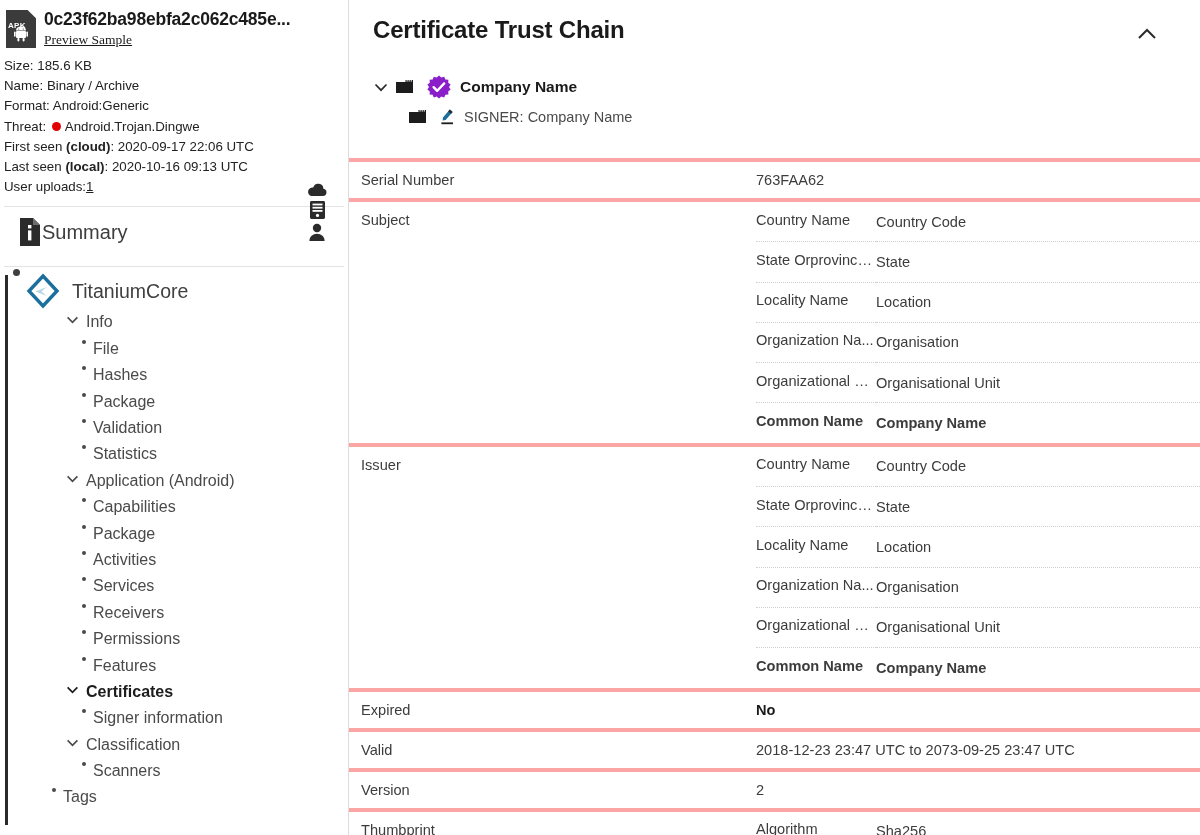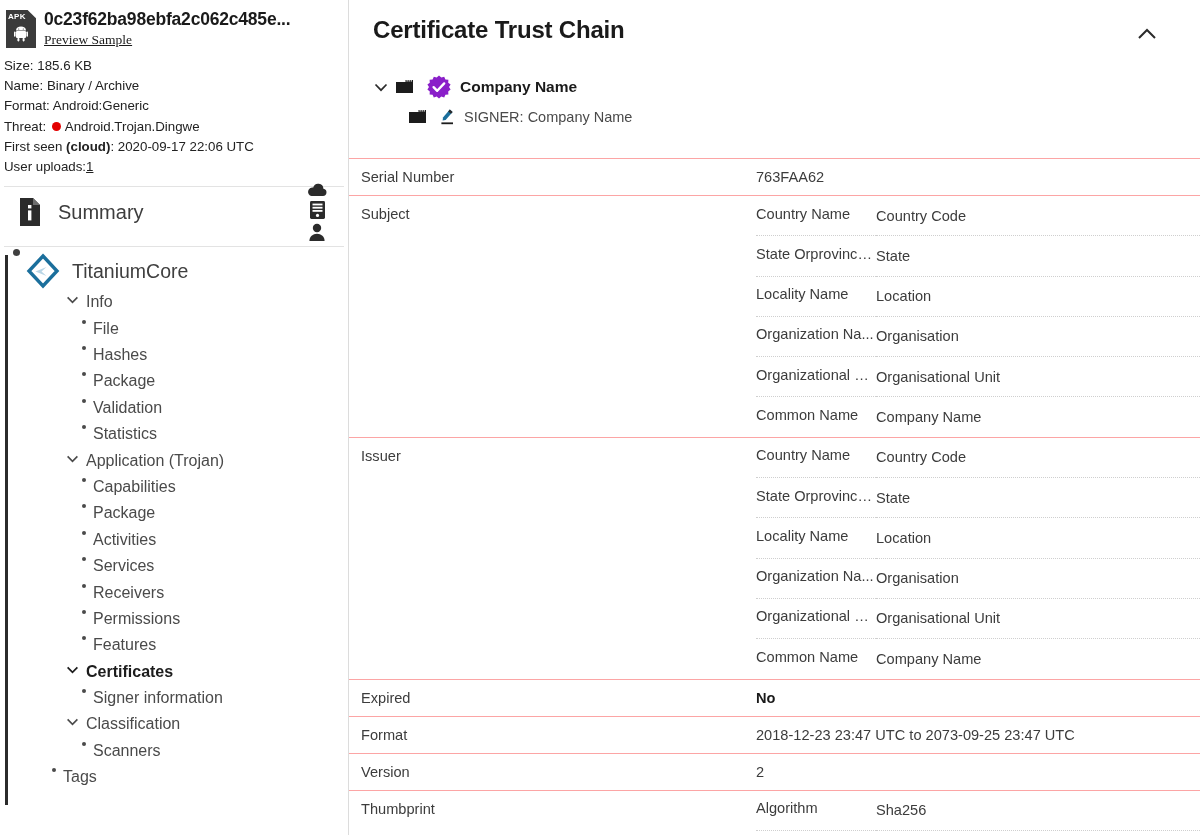--- a/index.html
+++ b/index.html
@@ -22,21 +22,21 @@
   }
 
   .file-head { display: flex; padding: 8px 0 0 4px; }
   .apk-icon { width: 34px; height: 40px; position: relative; flex: 0 0 34px; margin-top: 2px; }
   .apk-icon .sheet {
     position: absolute; left: 2px; top: 0; width: 30px; height: 38px;
     background: #3b3b3b;
     clip-path: polygon(0 0, 72% 0, 100% 22%, 100% 100%, 0 100%);
   }
   .apk-icon .apklabel {
-    position: absolute; left: 4px; top: 2px;
+    position: absolute; left: 4px; top: 11px;
     font-size: 8px; font-weight: bold; color: #fff;
     letter-spacing: .3px;
   }
   .apk-icon .bot {
     position: absolute; left: 10px; top: 16px; width: 14px; height: 16px;
   }
   .file-titles { padding-left: 6px; min-width: 0; flex: 1; }
   .file-name {
     font-size: 17.5px; color: #1a1a1a; letter-spacing: -.2px;
     white-space: nowrap; overflow: hidden; line-height: 22px; font-weight: bold;
@@ -56,21 +56,21 @@
   .uploads-link { text-decoration: underline; cursor: pointer; color: #222; }
 
   .side-icons {
     position: absolute; right: 21px; top: 133px;
     display: flex; flex-direction: column; align-items: center; gap: 3px;
   }
 
   .divider { height: 1px; background: #e3e3e3; margin: 9px 4px 0 4px; }
 
   .summary-row {
-    display: flex; align-items: center; gap: 16px;
+    display: flex; align-items: center; gap: 0;
     padding: 10px 0 10px 18px; cursor: pointer; text-align: center;
   }
   .summary-label { font-size: 20px; color: #3d3d3d; font-weight: 400; }
 
   .tree-wrap { position: relative; padding-left: 6px; }
   .tree-bar { position: absolute; left: 5px; top: 8px; bottom: -10px; width: 3px; background: #2b2b2b; }
   .tree-dot { position: absolute; left: 13px; top: 2px; width: 7px; height: 7px; border-radius: 50%; background: #3f3f3f; }
 
   .root-row { display: flex; align-items: center; gap: 12px; padding: 6px 0 4px 20px; cursor: pointer; }
   .root-label { font-size: 19.5px; color: #3f3f3f; }
@@ -99,37 +99,37 @@
   .folder { width: 17px; height: 14px; margin-right: 14px; flex: 0 0 17px; }
   .cert-badge { width: 24px; height: 24px; margin-right: 9px; flex: 0 0 24px; }
   .pen { width: 15px; height: 16px; margin-right: 9px; flex: 0 0 15px; }
   .chain-label { font-size: 15.5px; font-weight: bold; color: #1a1a1a; }
   .chain-label.sub { font-weight: normal; font-size: 14.5px; color: #4a4a4a; }
 
   table.details { width: 100%; border-collapse: collapse; margin-top: 26px; table-layout: fixed; }
   table.details td { vertical-align: top; }
   .k-col { width: 407px; padding-left: 12px; }
   .sec {
-    border-top: 1px solid #fca5a5;
+    border-top: 4px solid #fca5a5;
   }
   .sec-key {
     font-size: 14.6px; color: #3c3c3c; padding: 10px 0 10px 12px;
   }
   .sec-val { font-size: 14.6px; color: #3c3c3c; padding: 10px 0 10px 0; }
   .sec-val.bold { font-weight: bold; color: #1a1a1a; }
 
   table.sub { width: 100%; border-collapse: collapse; table-layout: fixed; }
   table.sub td {
     font-size: 14.6px; color: #3c3c3c;
     padding: 9.5px 0 9.3px 0;
     border-bottom: 1px dotted #cfcfcf;
     vertical-align: top;
     overflow: hidden; white-space: nowrap; text-overflow: ellipsis;
   }
-  table.sub tr:last-child td { border-bottom: none; }
+  table.sub tr:last-child td { border-bottom: none; font-weight: bold; }
   table.sub td.sk { width: 120px; }
   table.sub td.sv { white-space: normal; line-height: 20.5px; }
 </style>
 </head>
 <body>
 
 <div class="app">
 
   <aside class="sidebar">
 
@@ -170,20 +170,25 @@
       <div class="meta-row">
         <span>Threat:</span>
         <span class="threat-dot"></span><span>Android.Trojan.Dingwe</span>
       </div>
       <div class="meta-row">
         <span>First seen</span>
         <b>(cloud)</b><span>:</span>
         <span>2020-09-17 22:06 UTC</span>
       </div>
       <div class="meta-row">
+        <span>Last seen</span>
+        <b>(local)</b><span>:</span>
+        <span>2020-10-16 09:13 UTC</span>
+      </div>
+      <div class="meta-row">
         <span>User uploads:</span><a class="uploads-link">1</a>
       </div>
 
       <div class="side-icons">
         <svg width="20" height="14" viewBox="0 0 20 14">
           <path d="M4.5 13h11.5a3.6 3.6 0 0 0 .4-7.16A5.2 5.2 0 0 0 6.2 4.6 4.2 4.2 0 0 0 4.5 13z" fill="#2b2b2b"></path>
         </svg>
         <svg width="17" height="20" viewBox="0 0 17 20">
           <rect x="1" y="1" width="15" height="18" rx="1.4" fill="#2b2b2b"></rect>
           <rect x="3.5" y="3.6" width="10" height="1.8" fill="#ffffff"></rect>
@@ -248,21 +253,21 @@
         </div>
       <div class="node lvl2">
           <span class="bullet"></span>
           <span>Statistics</span>
         </div>
 
       <div class="node lvl1b">
         <svg class="chev" viewBox="0 0 12 12">
             <path d="M1.5 4 L6 8.6 L10.5 4" fill="none" stroke="#4a4a4a" stroke-width="1.5"></path>
           </svg>
-        <span>Application (Trojan)</span>
+        <span>Application (Android)</span>
       </div>
       <div class="node lvl2">
           <span class="bullet"></span>
           <span>Capabilities</span>
         </div>
       <div class="node lvl2">
           <span class="bullet"></span>
           <span>Package</span>
         </div>
       <div class="node lvl2">
@@ -433,21 +438,21 @@
             </tbody>
               </table>
           </td>
         </tr>
 
         <tr class="sec">
           <td class="k-col sec-key">Expired</td>
           <td class="sec-val bold">No</td>
         </tr>
         <tr class="sec">
-          <td class="k-col sec-key">Format</td>
+          <td class="k-col sec-key">Valid</td>
           <td class="sec-val">2018-12-23 23:47 UTC to 2073-09-25 23:47 UTC</td>
         </tr>
         <tr class="sec">
           <td class="k-col sec-key">Version</td>
           <td class="sec-val">2</td>
         </tr>
 
         <tr class="sec">
           <td class="k-col sec-key">Thumbprint</td>
           <td style="padding:0">

